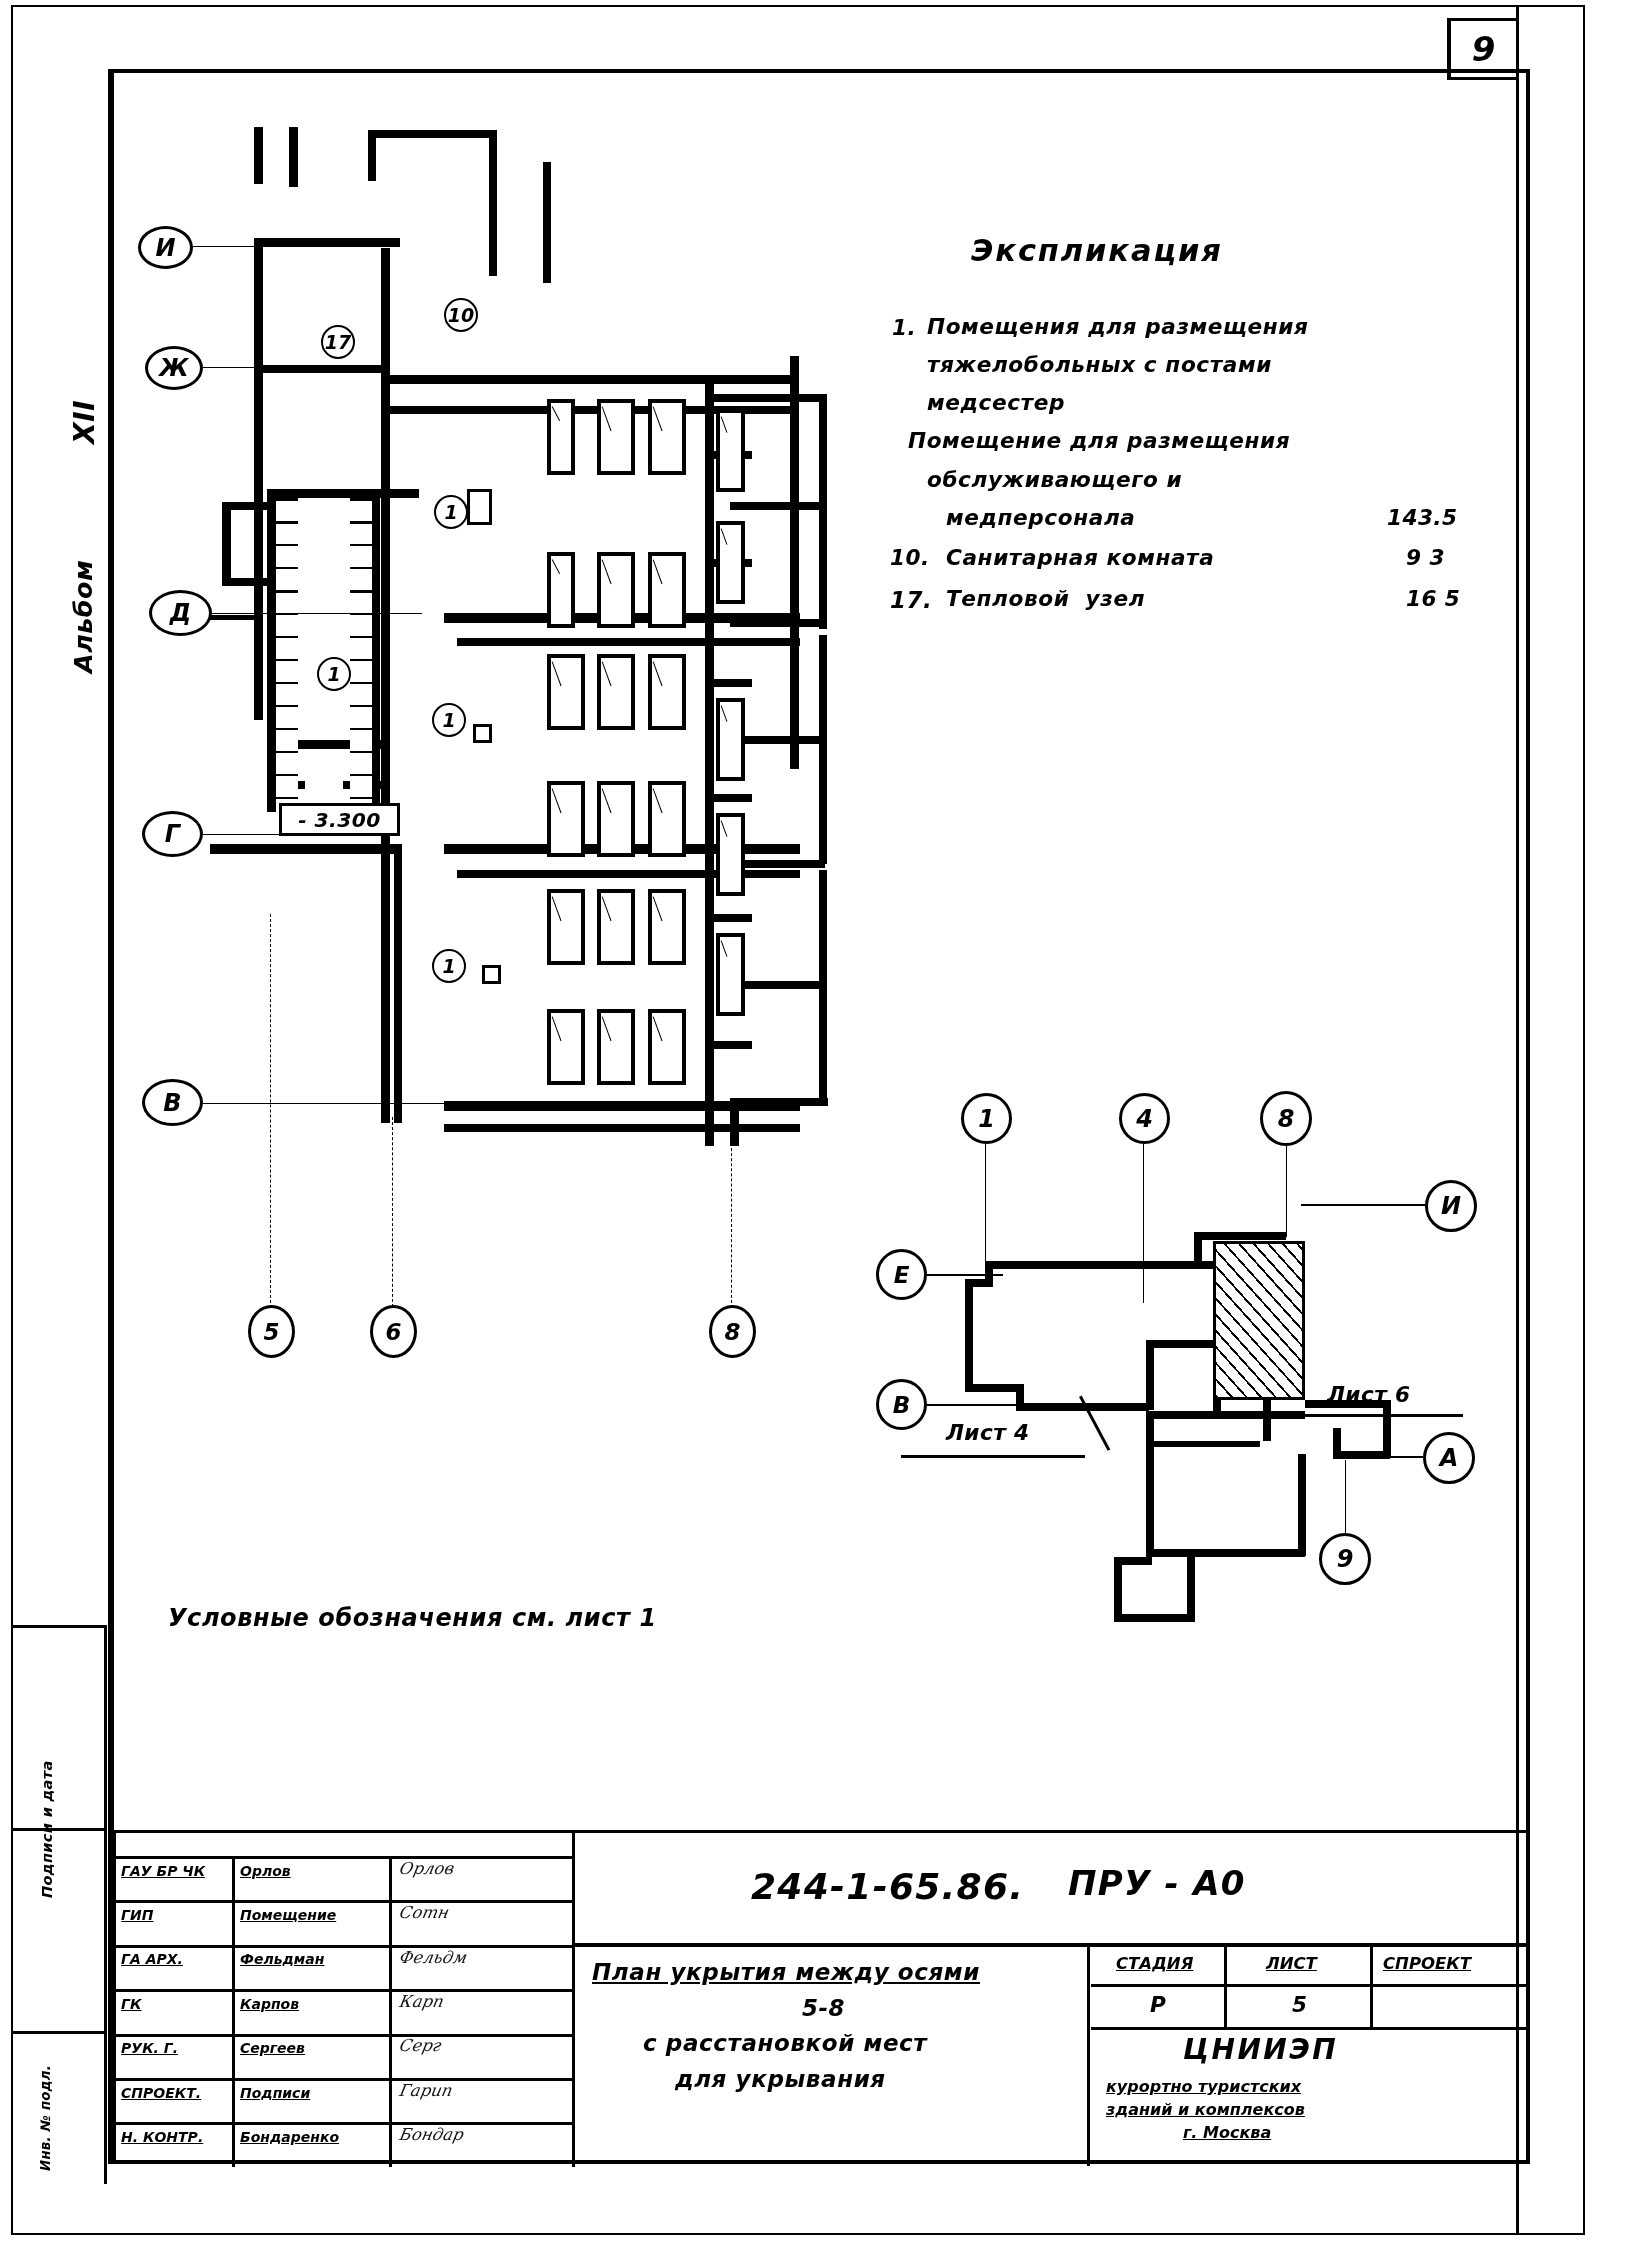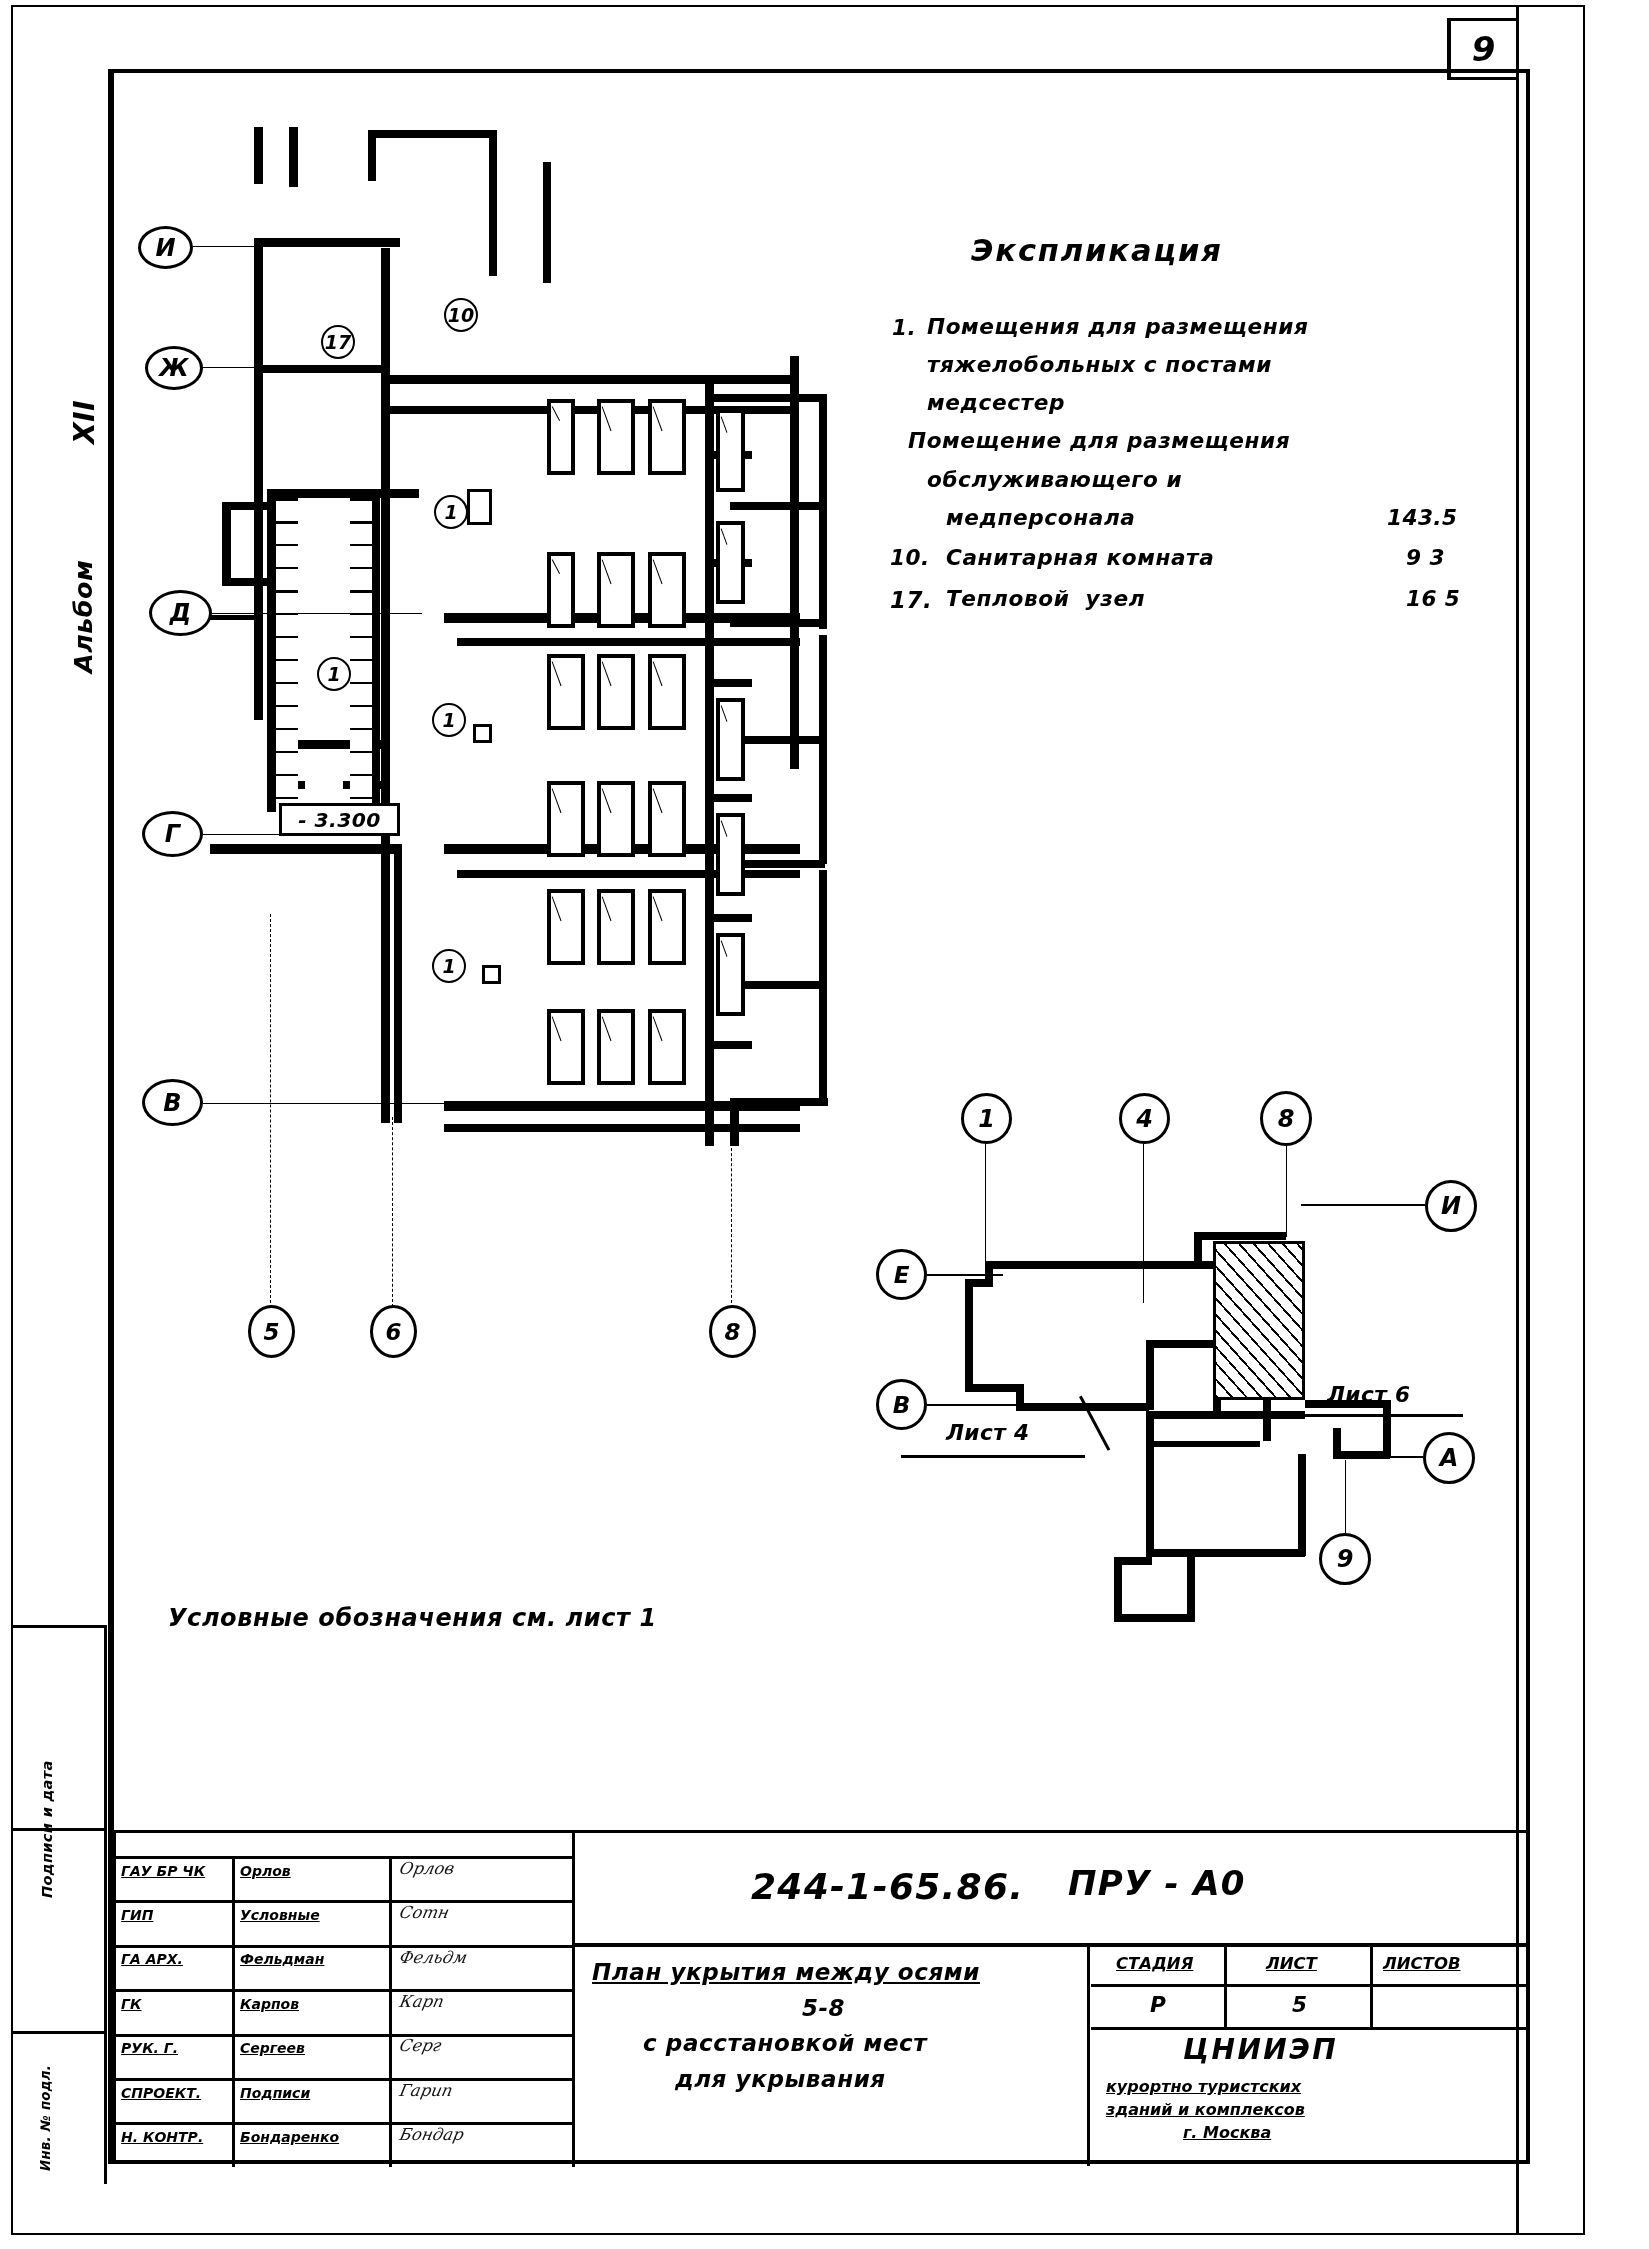--- a/index.html
+++ b/index.html
@@ -412,21 +412,21 @@
       <div class="hair" style="left:0; top:156px; width:457px; height:2.5px;"></div>
       <div class="hair" style="left:0; top:201px; width:457px; height:2.5px;"></div>
       <div class="hair" style="left:0; top:245px; width:457px; height:2.5px;"></div>
       <div class="hair" style="left:0; top:289px; width:457px; height:2.5px;"></div>
 
       <div class="txt smalllbl" style="left:5.1px;  top:30.5px;">ГАУ БР ЧК</div>
       <div class="txt smalllbl" style="left:124px;top:30.5px;">Орлов</div>
       <div class="txt" style="left:284px;top:27px;"><span class="sig">Орлов</span></div>
 
       <div class="txt smalllbl" style="left:5.1px;  top:75px;">ГИП</div>
-      <div class="txt smalllbl" style="left:124px;top:75px;">Условные</div>
+      <div class="txt smalllbl" style="left:124px;top:75px;">Помещение</div>
       <div class="txt" style="left:284px;top:71px;"><span class="sig">Сотн</span></div>
 
       <div class="txt smalllbl" style="left:5.1px;  top:119px;">ГА АРХ.</div>
       <div class="txt smalllbl" style="left:124px;top:119px;">Фельдман</div>
       <div class="txt" style="left:284px;top:116px;"><span class="sig">Фельдм</span></div>
 
       <div class="txt smalllbl" style="left:5.1px;  top:164px;">ГК</div>
       <div class="txt smalllbl" style="left:124px;top:164px;">Карпов</div>
       <div class="txt" style="left:284px;top:160px;"><span class="sig">Карп</span></div>
 
@@ -454,21 +454,21 @@
 
     <div class="vhair" style="left:971px; top:110px; height:223px; width:3.2px;"></div>
 
     <div class="hair" style="left:975px; top:151px; width:439px; height:2.5px;"></div>
     <div class="hair" style="left:975px; top:194px; width:439px; height:2.5px;"></div>
     <div class="vhair" style="left:1108px; top:110px; height:84px; width:2.5px;"></div>
     <div class="vhair" style="left:1254px; top:110px; height:84px; width:2.5px;"></div>
 
     <div class="txt smalllbl" style="left:1000px; top:122px; font-size:16.5px;">СТАДИЯ</div>
     <div class="txt smalllbl" style="left:1150px; top:122px; font-size:16.5px;">ЛИСТ</div>
-    <div class="txt smalllbl" style="left:1267px; top:122px; font-size:16.5px;">ЛИСТОВ</div>
+    <div class="txt smalllbl" style="left:1267px; top:122px; font-size:16.5px;">СПРОЕКТ</div>
 
     <div class="txt hand" style="left:1034px; top:161px; font-size:21.6px;">Р</div>
     <div class="txt hand" style="left:1176px; top:161px; font-size:21.6px;">5</div>
     <div class="txt hand" style="left:1321px; top:161px; font-size:21.6px;"></div>
 
     <div class="txt hand" style="left:1067px; top:202px; font-size:28px; letter-spacing:2.5px;">ЦНИИЭП</div>
     <div class="txt smalllbl" style="left:990px; top:246px; font-size:16px;">курортно туристских</div>
     <div class="txt smalllbl" style="left:990px; top:269px; font-size:16px;">зданий и комплексов</div>
     <div class="txt smalllbl" style="left:1067px; top:292px; font-size:16px;">г. Москва</div>
   </div>

